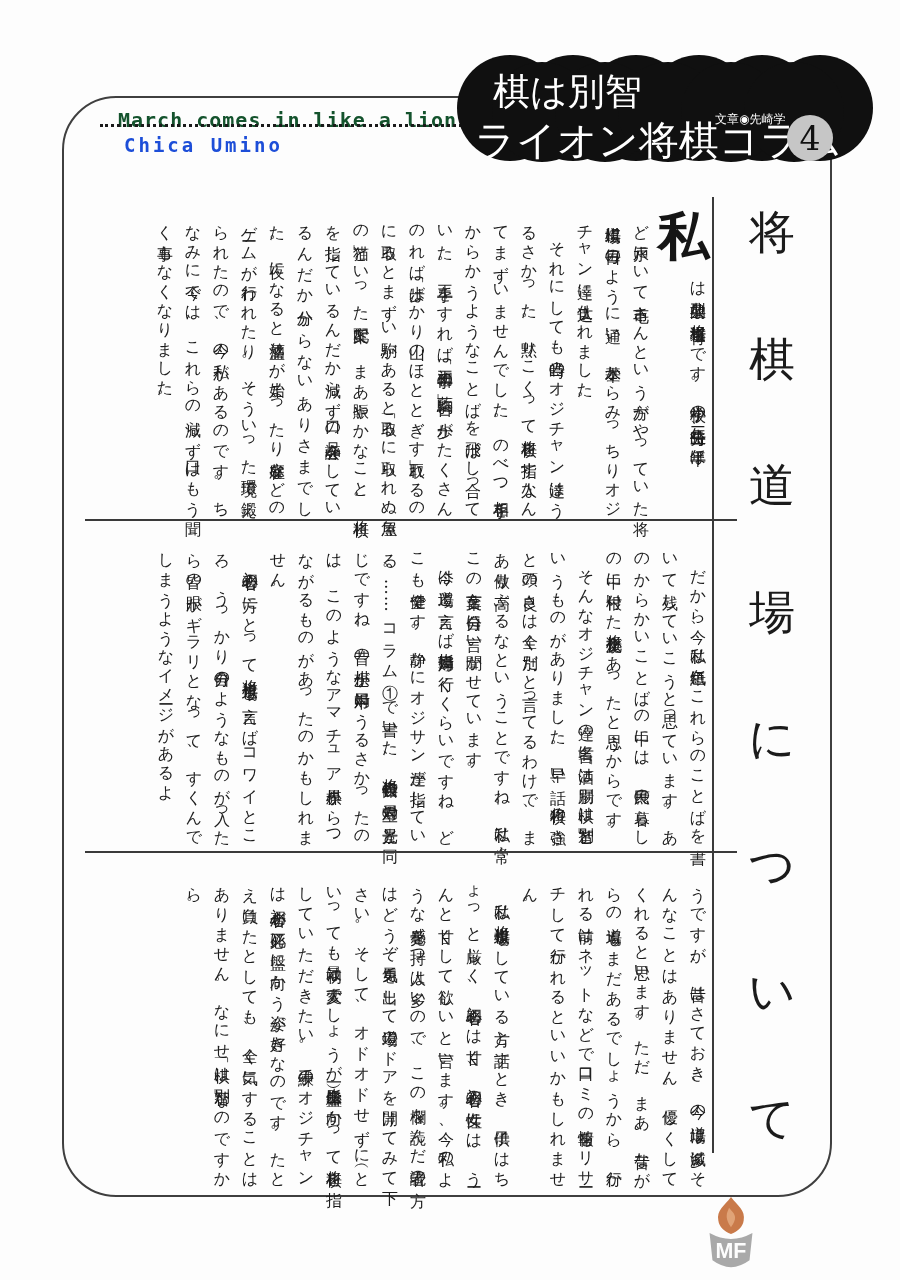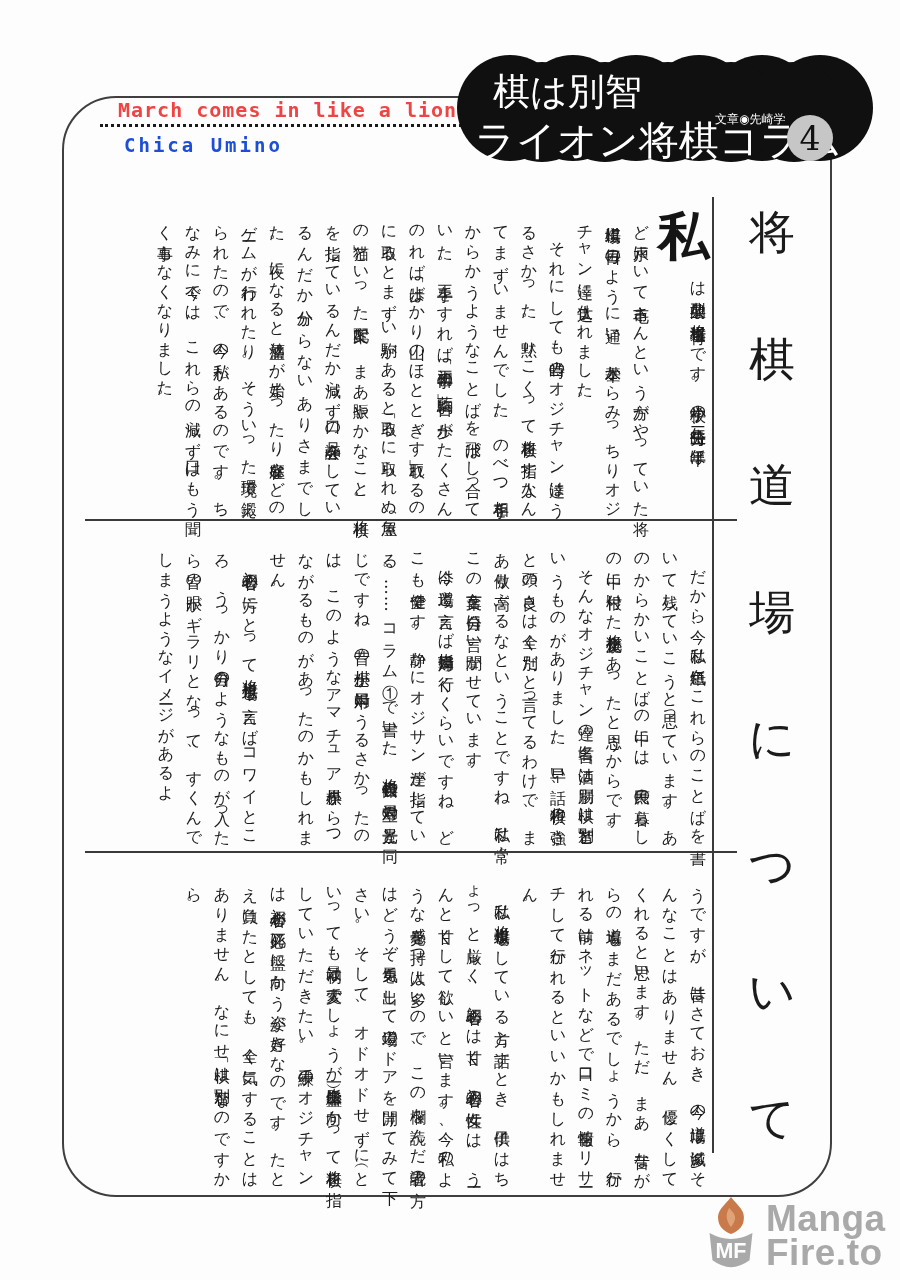--- a/index.html
+++ b/index.html
@@ -7,22 +7,22 @@
     position:relative;width:900px;height:1280px;background:#fdfdfd;overflow:hidden;
     font-family:"DejaVu Serif","Liberation Serif",serif;color:#1b1b1b;
   }
   
   .frame{
     position:absolute;left:62px;top:96px;width:766px;height:1097px;
     border:2px solid #3f3f3f;border-radius:54px;background:transparent;
   }
   
   .en-title{
-    position:absolute;left:118px;top:98px;font-family:"DejaVu Sans Mono","Liberation Mono",monospace;
-    font-weight:bold;font-size:20px;letter-spacing:1px;color:#ef4444;white-space:nowrap;
+    position:absolute;left:118px;top:108px;font-family:"DejaVu Sans Mono","Liberation Mono",monospace;
+    font-weight:bold;font-size:20px;letter-spacing:1px;color:#14532d;white-space:nowrap;
   }
   .dotted{
     position:absolute;left:100px;top:124px;width:362px;height:0;
     border-top:3px dotted #1a1a1a;
   }
   .en-author{
     position:absolute;left:124px;top:134px;font-family:"DejaVu Sans Mono","Liberation Mono",monospace;
     font-weight:bold;font-size:19px;letter-spacing:3px;color:#1d4ed8;white-space:nowrap;
   }
   
@@ -153,19 +153,15 @@
       </div>
   </div>
 
   <div class="watermark">
     <svg class="wm-logo" viewBox="0 0 60 80" xmlns="http://www.w3.org/2000/svg">
       <path d="M30 1 C37 10 45 15 43 25 C42 32 37 36 30 39 C23 36 18 32 17 25 C15 15 23 10 30 1 Z" fill="#c97a4a"></path>
       <path d="M28 12 C32 17 35 19 34 24 C33 28 31 30 30 32 C29 30 27 28 26 24 C25 19 26 17 28 12 Z" fill="#e0a377"></path>
       <path d="M8 38 Q30 50 52 38 L49 66 Q30 80 11 66 Z" fill="#a9a9a9"></path>
       <text x="30" y="64" text-anchor="middle" font-family="Liberation Sans, DejaVu Sans, sans-serif" font-size="22" font-weight="bold" fill="#fdfdfd">MF</text>
     </svg>
-    <div class="wm-text">
-      <span>Manga</span><br>
-      <span>Fire.to</span>
-    </div>
   </div>
 
 </div>
 
 </body></html>

